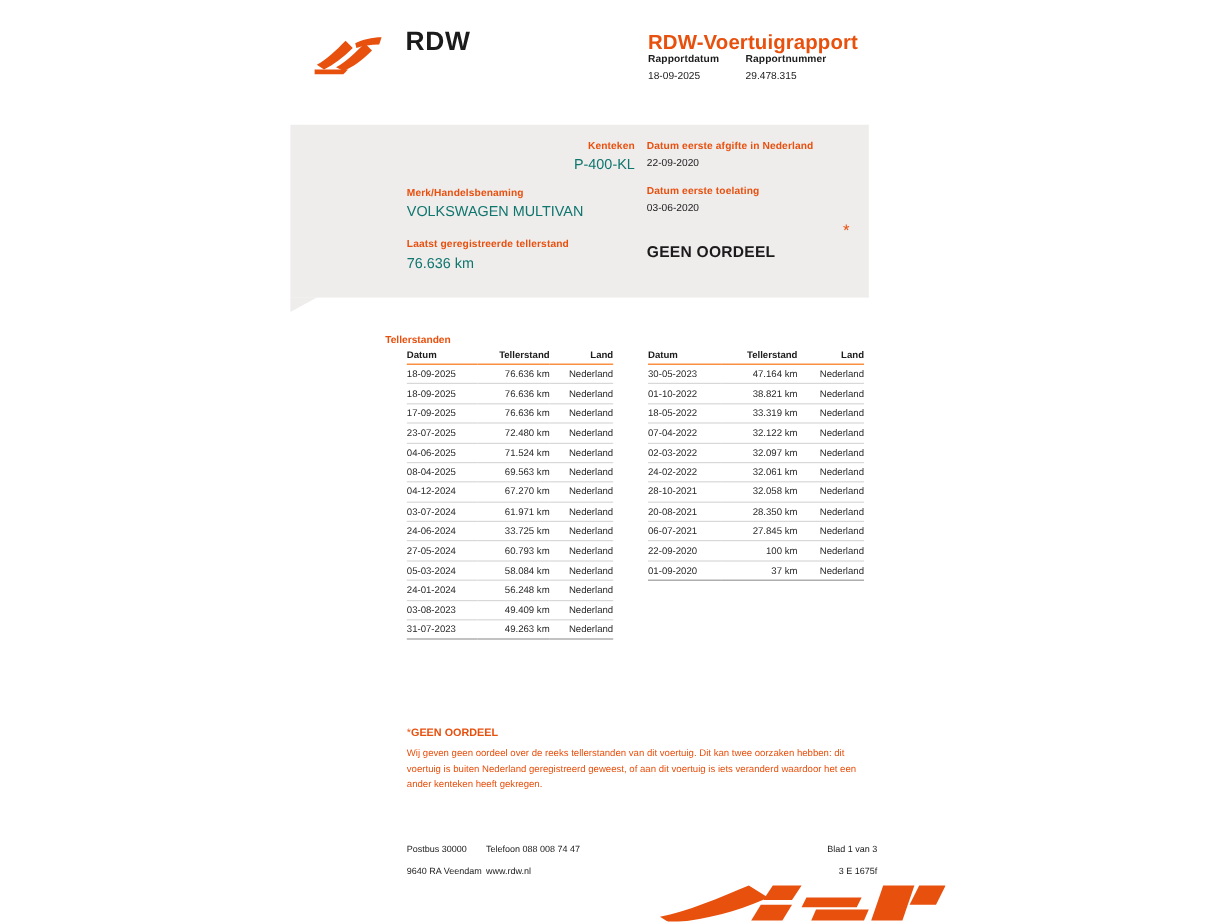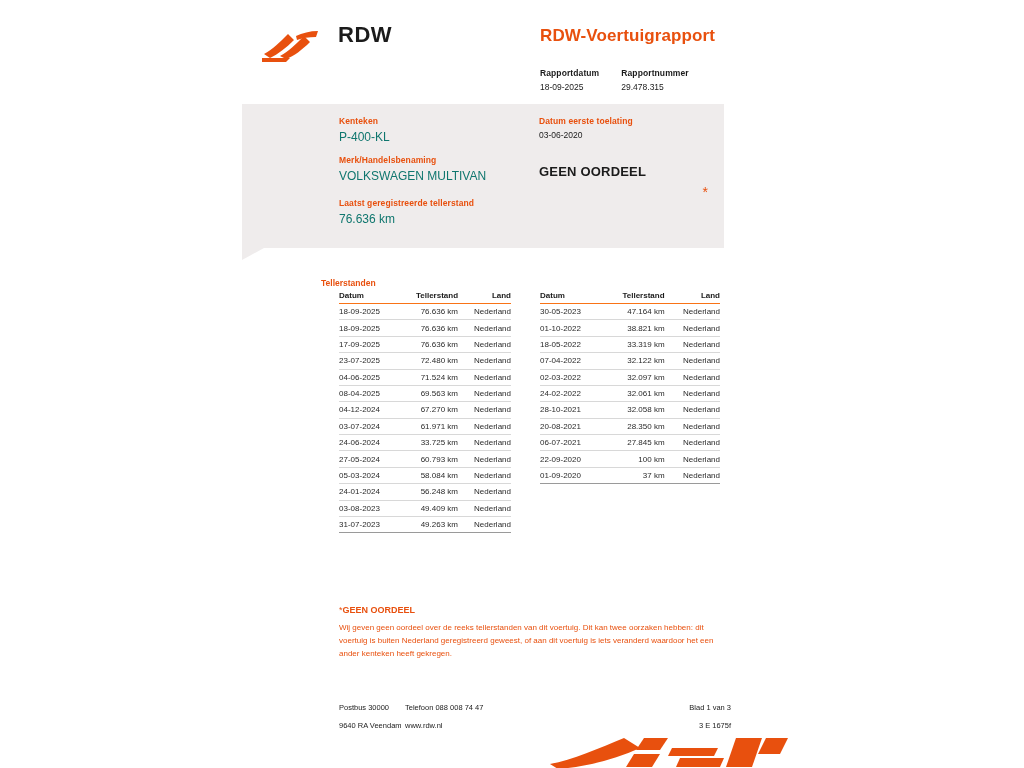--- a/index.html
+++ b/index.html
@@ -41,21 +41,21 @@
     position: absolute;
     left: 540px; top: 26px;
     font-size: 17px;
     font-weight: bold;
     color: #e8500e;
     letter-spacing: 0.1px;
   }
 
   .meta-row {
     position: absolute;
-    left: 540px; top: 68px;
+    left: 540px; top: 44px;
     display: flex;
     gap: 22px;
   }
   .meta-block { display: flex; flex-direction: column; }
   .meta-label {
     font-size: 8.5px;
     font-weight: bold;
     color: #1b1b1b;
     letter-spacing: 0.1px;
   }
@@ -102,21 +102,21 @@
     position: absolute;
     left: 97px; top: 12px;
     width: 190px;
   }
   .panel-col-right {
     position: absolute;
     left: 297px; top: 12px;
     width: 180px;
   }
   .blk { margin-bottom: 14px; }
-  .blk.tight { margin-bottom: 10px; }
+  .blk.tight { margin-bottom: 10px; text-align: right; }
 
   .verdict {
     font-size: 13px;
     font-weight: bold;
     color: #1b1b1b;
     margin-top: 24px;
     letter-spacing: 0.2px;
   }
   .verdict-star {
     position: absolute;
@@ -241,20 +241,24 @@
         <div class="field-value-lg">VOLKSWAGEN MULTIVAN</div>
       </div>
       <div class="blk" style="margin-top:8px">
         <div class="field-label">Laatst geregistreerde tellerstand</div>
         <div class="field-value-lg">76.636 km</div>
       </div>
     </div>
 
     <div class="panel-col-right">
       <div class="blk">
+        <div class="field-label">Datum eerste afgifte in Nederland</div>
+        <div class="field-value-sm">22-09-2020</div>
+      </div>
+      <div class="blk">
         <div class="field-label">Datum eerste toelating</div>
         <div class="field-value-sm">03-06-2020</div>
       </div>
       <div class="verdict">GEEN OORDEEL</div>
     </div>
 
     <div class="verdict-star">*</div>
   </div>
   <div class="panel-notch"></div>
 

